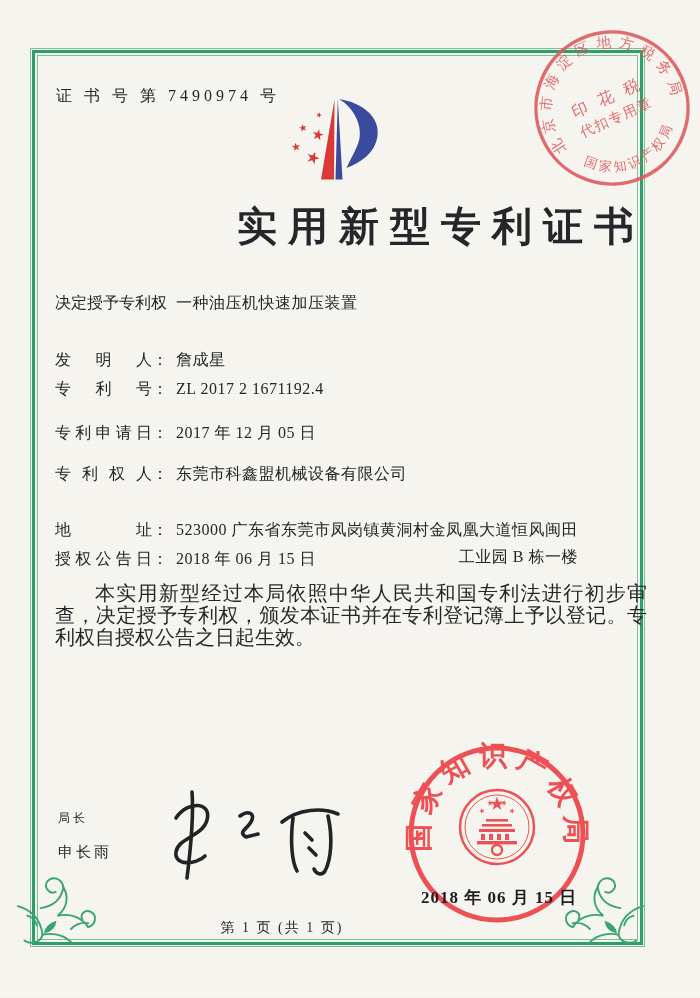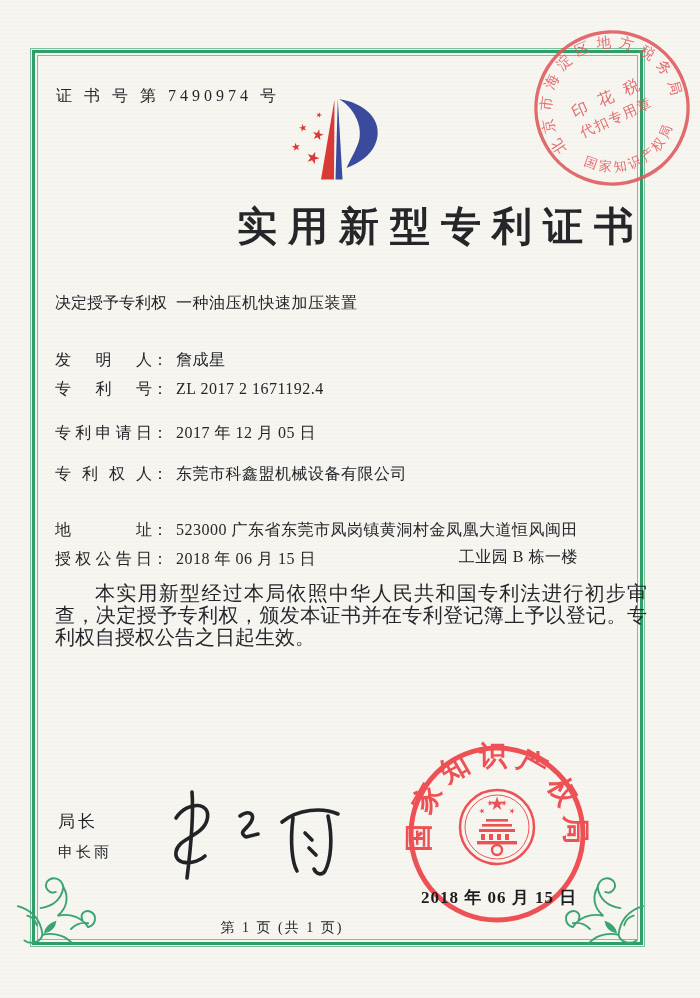--- a/index.html
+++ b/index.html
@@ -29,21 +29,21 @@
   .frow { position:absolute; left:0; font-size:16px; white-space:nowrap; }
   .flabel { display:inline-block; width:97px; text-align:justify; text-align-last:justify; vertical-align:top; }
   .fcolon { display:inline-block; margin-right:8px; }
   .fvalue { letter-spacing:0.5px; }
   .fwrap { display:block; margin-left:113px; margin-top:6px;text-align:right; }
   .frow-right { position:absolute; left:334px; top:0; white-space:nowrap; }
 
   .paras { position:absolute; left:55px; top:582px; width:592px; font-size:20px; line-height:22px; text-align:justify; }
   .paras p { text-indent:2em; margin-bottom:5px; }
 
-  .signoff-title { position:absolute; left:58px; top:810px; font-size:17px; letter-spacing:3px; }
+  .signoff-title { position:absolute; left:58px; top:810px; font-size:12px; letter-spacing:3px; }
   .signoff-name  { position:absolute; left:58px; top:843px; font-size:15px; letter-spacing:3px; }
   .signature { position:absolute; left:130px; top:772px; }
 
   .seal { position:absolute; left:402px; top:739px; }
   .seal-date { position:absolute; left:421px; top:886px; font-size:17px; letter-spacing:1px; color:#1d1d1f; font-weight:600; }
 
   .tax-stamp { position:absolute; left:528px; top:24px; transform:rotate(-24deg); opacity:0.88; }
 
   .footer { position:absolute; left:30px; top:919px; width:504px; text-align:center; font-size:14px; letter-spacing:2px; }
 

